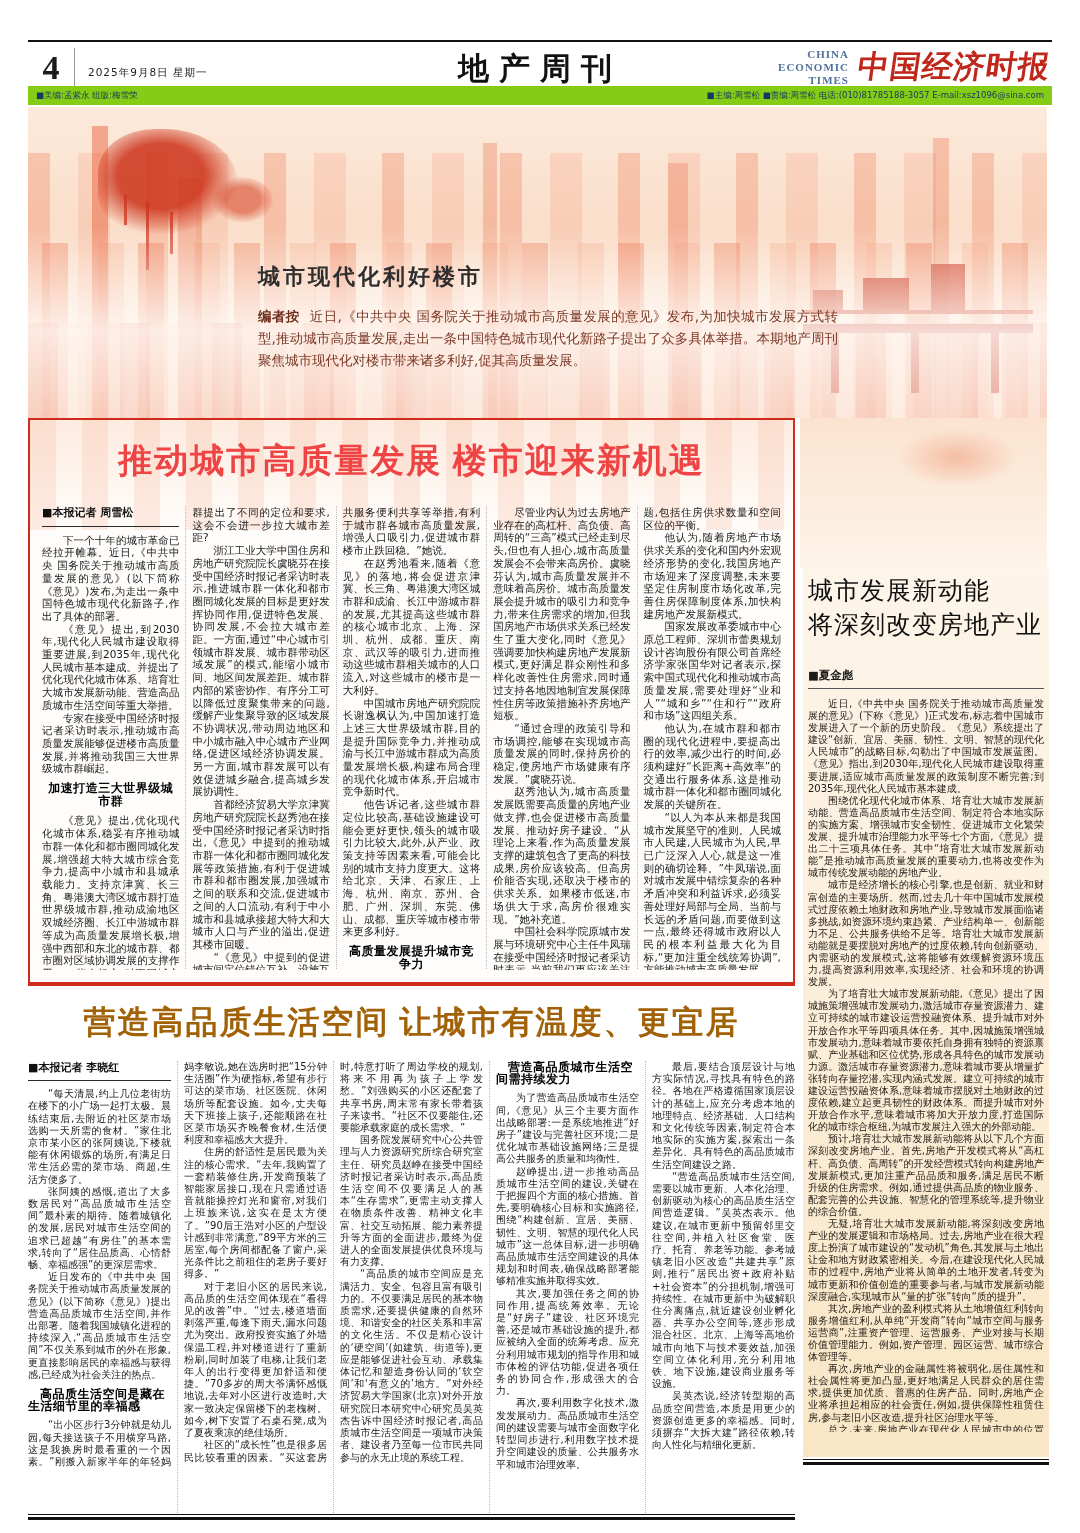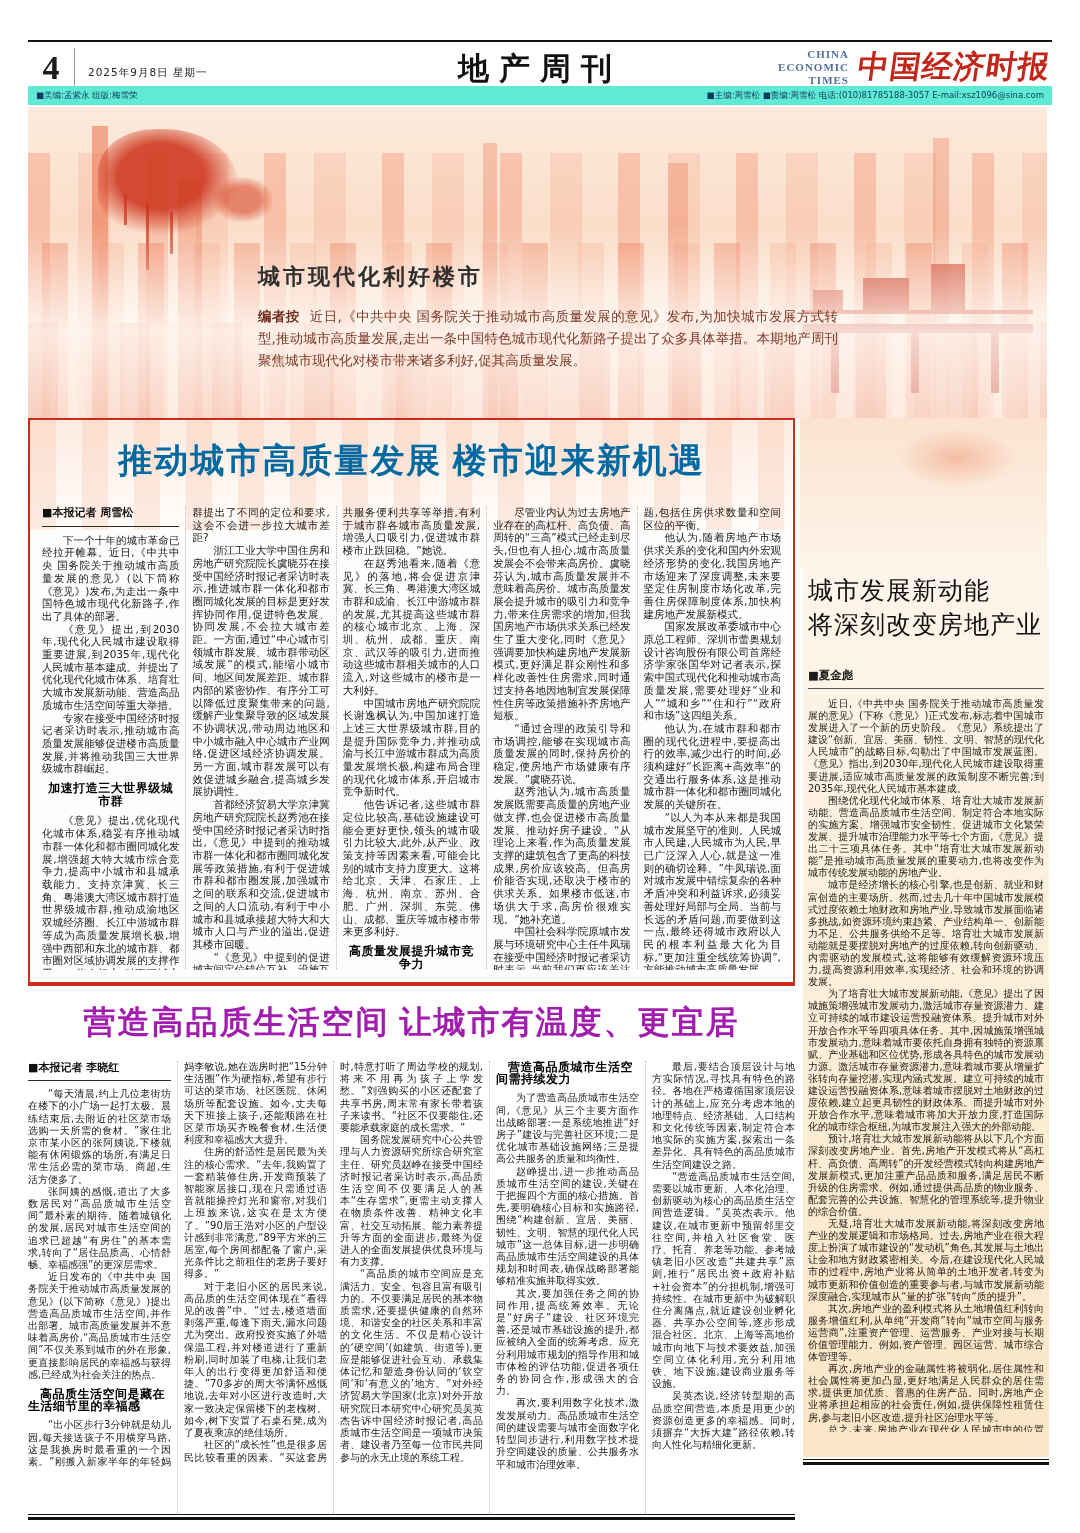--- a/index.html
+++ b/index.html
@@ -13,21 +13,21 @@
        border-bottom:1px solid #222;border-right:1px solid #9a9a9a;
        font-size:34px;font-weight:bold;text-align:center;line-height:40px;}
   .date-line{position:absolute;left:88px;top:66px;font-size:10.5px;color:#222;letter-spacing:1px;}
   .section-title{position:absolute;left:0;right:0;top:48px;text-align:center;
        font-size:31px;font-weight:bold;letter-spacing:10px;color:#111;}
   .masthead{position:absolute;right:30px;top:46px;display:flex;align-items:center;}
   .masthead-en{text-align:right;color:#51719b;font-size:11px;font-weight:bold;
        line-height:13px;letter-spacing:1px;margin-right:9px;}
   .masthead-cn{color:#bf271b;font-size:31px;font-weight:bold;transform:skewX(-8deg);
        letter-spacing:1px;white-space:nowrap;}
-  .blue-bar{position:absolute;left:28px;right:28px;top:86px;height:19px;background:#5eead4;
+  .blue-bar{position:absolute;left:28px;right:28px;top:86px;height:19px;background:#84cc16;
        font-size:8.5px;color:#123a5e;display:flex;justify-content:space-between;align-items:center;
        padding:0 8px;box-sizing:border-box;}
 
   
   .banner{position:absolute;left:28px;top:107px;width:1019px;height:311px;overflow:hidden;
        background:linear-gradient(180deg,#fceadb 0%,#fadcc7 45%,#fdf1e6 100%);}
   .sky{position:absolute;left:0;right:0;bottom:0;}
   .sky1{height:265px;background:repeating-linear-gradient(90deg,rgba(238,118,80,.30) 0 22px,rgba(0,0,0,0) 22px 50px,rgba(238,118,80,.16) 50px 82px,rgba(0,0,0,0) 82px 118px);}
   .sky2{height:175px;background:repeating-linear-gradient(90deg,rgba(0,0,0,0) 0 14px,rgba(236,106,66,.38) 14px 40px,rgba(0,0,0,0) 40px 70px,rgba(244,156,120,.30) 70px 96px);}
   .sky3{height:95px;background:repeating-linear-gradient(90deg,rgba(231,96,58,.45) 0 30px,rgba(248,180,150,.35) 30px 58px,rgba(236,120,84,.25) 58px 92px);}
@@ -51,21 +51,21 @@
   .banner-ext .blob{position:absolute;right:30px;top:10px;width:120px;height:60px;border-radius:50%;
        background:radial-gradient(ellipse at center,rgba(232,110,70,.35),rgba(232,110,70,0) 70%);}
 
   
   .main-article{position:absolute;left:28px;top:418px;width:767px;height:568px;
        border:2px solid #cf2a1c;border-bottom-width:4px;box-sizing:border-box;background:#fffdfb;}
   .frame-tint{position:absolute;left:0;right:0;top:0;height:110px;pointer-events:none;
        background:repeating-linear-gradient(90deg,rgba(247,188,160,.28) 0 26px,rgba(0,0,0,0) 26px 52px),
                   linear-gradient(180deg,rgba(251,214,192,.45),rgba(255,255,255,0));}
   .main-headline{position:relative;margin:18px 28px 0;text-align:center;font-size:34px;
-       font-weight:bold;color:#0369a1;letter-spacing:2px;}
+       font-weight:bold;color:#ef4444;letter-spacing:2px;}
   .main-body{position:absolute;left:12px;right:12px;top:86px;bottom:12px;overflow:hidden;
        column-count:5;column-gap:13px;column-rule:1px dotted #b9b9b9;
        font-size:10.5px;line-height:12.7px;text-align:justify;color:#191919;}
   .byline{font-weight:bold;font-size:11px;color:#111;border-bottom:1.5px solid #2a2a2a;
        padding:1px 0 6px;margin:0 0 7px;}
   .main-body p.para,.bottom-body p.para{margin:0;text-indent:2em;}
   .main-body h4.subhead,.bottom-body h4.subhead{margin:7px 0;font-size:12px;color:#000;
        text-align:center;letter-spacing:.5px;}
   .bottom-body h4.subhead{text-align:left;text-indent:1em;}
 
@@ -76,21 +76,21 @@
   .side-byline{margin-top:26px;font-size:11.5px;font-weight:bold;border-bottom:1px solid #555;
        padding-bottom:5px;}
   .side-body{margin-top:9px;height:734px;overflow:hidden;font-size:10px;line-height:12.1px;
        text-align:justify;color:#24201a;}
   .side-body p{margin:0;text-indent:2em;}
   .side-rule{position:absolute;left:803px;top:1459px;width:246px;border-top:1px solid #111;}
   .side-rule::after{content:"";position:absolute;left:0;right:0;top:2px;border-top:3px solid #111;}
 
   
   .bottom-article{position:absolute;left:28px;top:995px;width:767px;}
-  .bottom-headline{text-align:center;font-size:32px;font-weight:bold;color:#a21caf;
+  .bottom-headline{text-align:center;font-size:32px;font-weight:bold;color:#a16207;
        letter-spacing:2px;margin:6px 0 16px;}
   .bottom-body{height:452px;overflow:hidden;column-count:5;column-gap:13px;
        column-rule:1px dotted #b9b9b9;font-size:10px;line-height:12.2px;text-align:justify;color:#191919;}
   .page-rule{position:absolute;left:28px;top:1514px;width:767px;border-top:1px solid #111;}
   .page-rule::after{content:"";position:absolute;left:0;right:0;top:2px;border-top:3px solid #111;}
 </style>
 </head>
 <body>
 
 <div class="top-rule"></div>
@@ -191,21 +191,21 @@
     </div>
 </div>
 <div class="side-rule"></div>
 
 <div class="bottom-article">
   <div class="bottom-headline serif">营造高品质生活空间  让城市有温度、更宜居</div>
   <div class="bottom-body">
     <div class="byline">■本报记者 李晓红</div>
   <p class="para">“每天清晨,约上几位老街坊在楼下的小广场一起打太极。晨练结束后,去附近的社区菜市场选购一天所需的食材。”家住北京市某小区的张阿姨说,下楼就能有休闲锻炼的场所,有满足日常生活必需的菜市场、商超,生活方便多了。</p>
       <p class="para">张阿姨的感慨,道出了大多数居民对“高品质城市生活空间”最朴素的期待。随着城镇化的发展,居民对城市生活空间的追求已超越“有房住”的基本需求,转向了“居住品质高、心情舒畅、幸福感强”的更深层需求。</p>
-      <p class="para">近日发布的《中共中央 国务院关于推动城市高质量发展的意见》(以下简称《意见》)提出营造高品质城市生活空间,并作出部署。城市高质量发展并不意味着高房价,“高品质城市生活空间”不仅关系到城市的外在形象,更直接影响居民的幸福感与获得感,已经成为社会关注的热点。</p>
+      <p class="para">近日发布的《中共中央 国务院关于推动城市高质量发展的意见》(以下简称《意见》)提出营造高品质城市生活空间,并作出部署。随着我国城镇化进程的持续深入,“高品质城市生活空间”不仅关系到城市的外在形象,更直接影响居民的幸福感与获得感,已经成为社会关注的热点。</p>
       <h4 class="subhead">高品质生活空间是藏在生活细节里的幸福感</h4>
       <p class="para">“出小区步行3分钟就是幼儿园,每天接送孩子不用横穿马路,这是我换房时最看重的一个因素。”刚搬入新家半年的年轻妈妈李敏说,她在选房时把“15分钟生活圈”作为硬指标,希望有步行可达的菜市场、社区医院、休闲场所等配套设施。如今,丈夫每天下班接上孩子,还能顺路在社区菜市场买齐晚餐食材,生活便利度和幸福感大大提升。</p>
       <p class="para">住房的舒适性是居民最为关注的核心需求。“去年,我购置了一套精装修住房,开发商预装了智能家居接口,现在只需通过语音就能操控灯光和窗帘,对我们上班族来说,这实在是太方便了。”90后王浩对小区的户型设计感到非常满意,“89平方米的三居室,每个房间都配备了窗户,采光条件比之前租住的老房子要好得多。”</p>
       <p class="para">对于老旧小区的居民来说,高品质的生活空间体现在“看得见的改善”中。“过去,楼道墙面剥落严重,每逢下雨天,漏水问题尤为突出。政府投资实施了外墙保温工程,并对楼道进行了重新粉刷,同时加装了电梯,让我们老年人的出行变得更加舒适和便捷。”70多岁的周大爷满怀感慨地说,去年对小区进行改造时,大家一致决定保留楼下的老槐树。如今,树下安置了石桌石凳,成为了夏夜乘凉的绝佳场所。</p>
       <p class="para">社区的“成长性”也是很多居民比较看重的因素。“买这套房时,特意打听了周边学校的规划,将来不用再为孩子上学发愁。”刘强购买的小区还配套了共享书房,周末常有家长带着孩子来读书。“社区不仅要能住,还要能承载家庭的成长需求。”</p>
       <p class="para">国务院发展研究中心公共管理与人力资源研究所综合研究室主任、研究员赵峥在接受中国经济时报记者采访时表示,高品质生活空间不仅要满足人的基本“生存需求”,更需主动支撑人在物质条件改善、精神文化丰富、社交互动拓展、能力素养提升等方面的全面进步,最终为促进人的全面发展提供优良环境与有力支撑。</p>
       <p class="para">“高品质的城市空间应是充满活力、安全、包容且富有吸引力的。不仅要满足居民的基本物质需求,还要提供健康的自然环境、和谐安全的社区关系和丰富的文化生活。不仅是精心设计的‘硬空间’(如建筑、街道等),更应是能够促进社会互动、承载集体记忆和塑造身份认同的‘软空间’和‘有意义的’地方。”对外经济贸易大学国家(北京)对外开放研究院日本研究中心研究员吴英杰告诉中国经济时报记者,高品质城市生活空间是一项城市决策者、建设者乃至每一位市民共同参与的永无止境的系统工程。</p>
       <h4 class="subhead">营造高品质城市生活空间需持续发力</h4>
       <p class="para">为了营造高品质城市生活空间,《意见》从三个主要方面作出战略部署:一是系统地推进“好房子”建设与完善社区环境;二是优化城市基础设施网络;三是提高公共服务的质量和均衡性。</p>
       <p class="para">赵峥提出,进一步推动高品质城市生活空间的建设,关键在于把握四个方面的核心措施。首先,要明确核心目标和实施路径,围绕“构建创新、宜居、美丽、韧性、文明、智慧的现代化人民城市”这一总体目标,进一步明确高品质城市生活空间建设的具体规划和时间表,确保战略部署能够精准实施并取得实效。</p>

